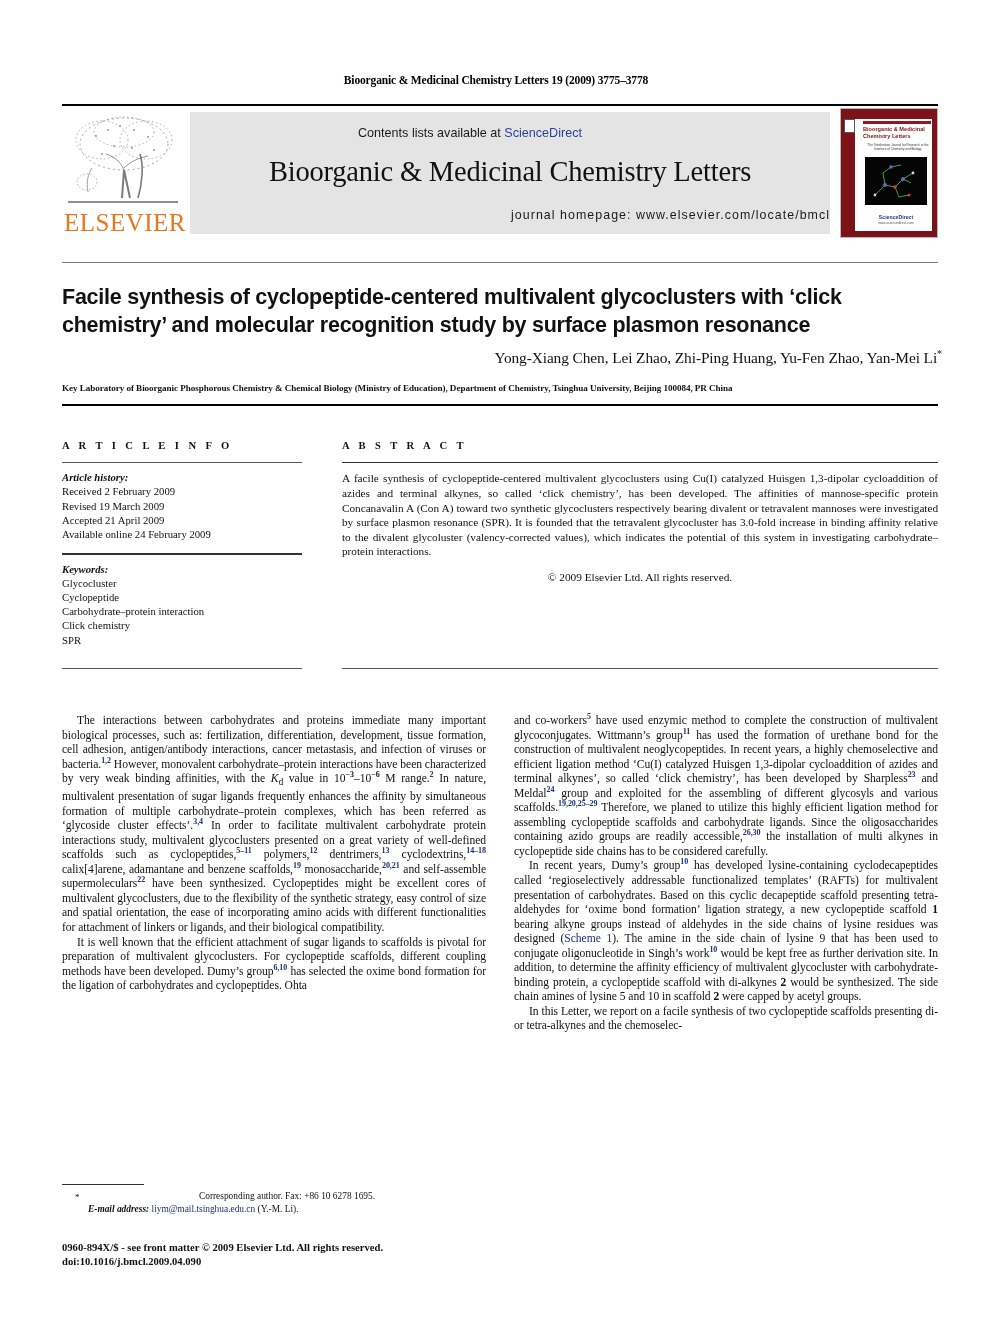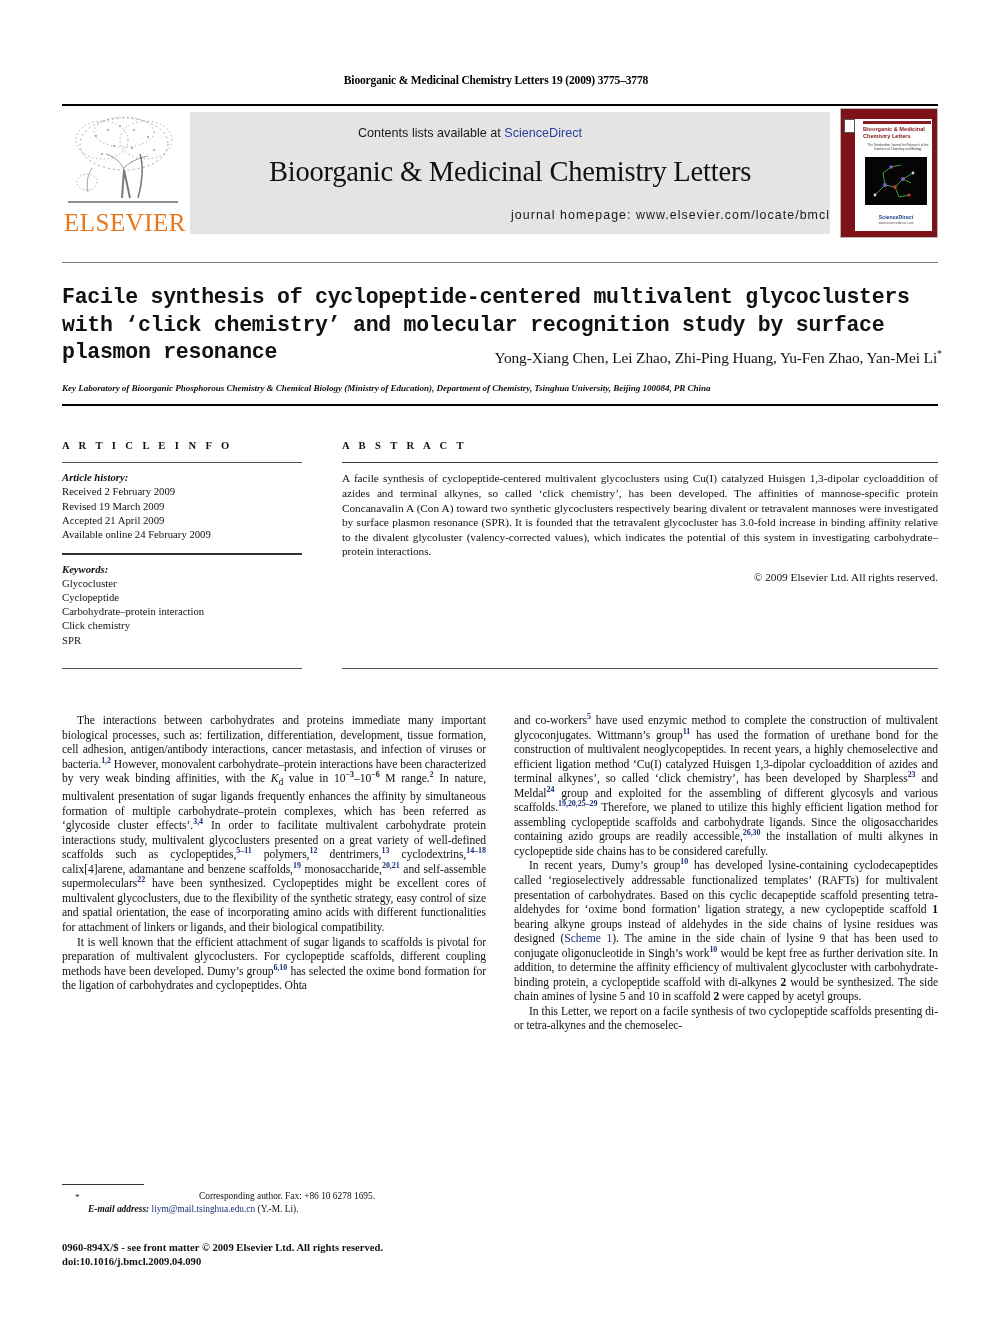--- a/index.html
+++ b/index.html
@@ -154,21 +154,21 @@
   .title-rule-top {
     position: absolute;
     left: 62px; top: 262px;
     width: 876px; height: 1px;
     background: #7a7a7a;
   }
   .paper-title {
     position: absolute;
     left: 62px; top: 284px;
     width: 880px;
-    font-family: Liberation Mono, monospace;
+    font-family: Liberation Sans, sans-serif;
     font-size: 21.5px;
     font-weight: bold;
     line-height: 27.5px;
     letter-spacing: -0.25px;
     color: #111;
   }
   .authors {
     position: absolute;
     left: 62px; top: 348px;
     width: 880px;
@@ -177,21 +177,20 @@
     color: #111;
     letter-spacing: -0.1px;
     text-align: right;
   }
   .authors sup { font-size: 10px; }
   .affiliation {
     position: absolute;
     left: 62px; top: 383px;
     width: 880px;
     font-family: "Liberation Serif", serif;
-    font-style: italic;
     font-weight: bold;
     font-size: 9.1px;
     color: #111;
     letter-spacing: -0.05px;
   }
   .title-rule-bot {
     position: absolute;
     left: 62px; top: 404px;
     width: 876px; height: 1.6px;
     background: #000;
@@ -238,21 +237,21 @@
     margin-top: 8px;
     font-family: "Liberation Serif", serif;
     font-size: 11.3px;
     line-height: 14.6px;
     text-align: justify;
     color: #111;
     letter-spacing: -0.05px;
   }
   .abs-copy {
     margin-top: 12px;
-    text-align: right;
+    text-align: center;
     font-family: "Liberation Serif", serif;
     font-size: 11.3px;
     color: #111;
   }
   .info-rule-end {
     position: absolute;
     left: 62px; top: 668px;
     width: 240px; height: 1.2px;
     background: #555;
   }

